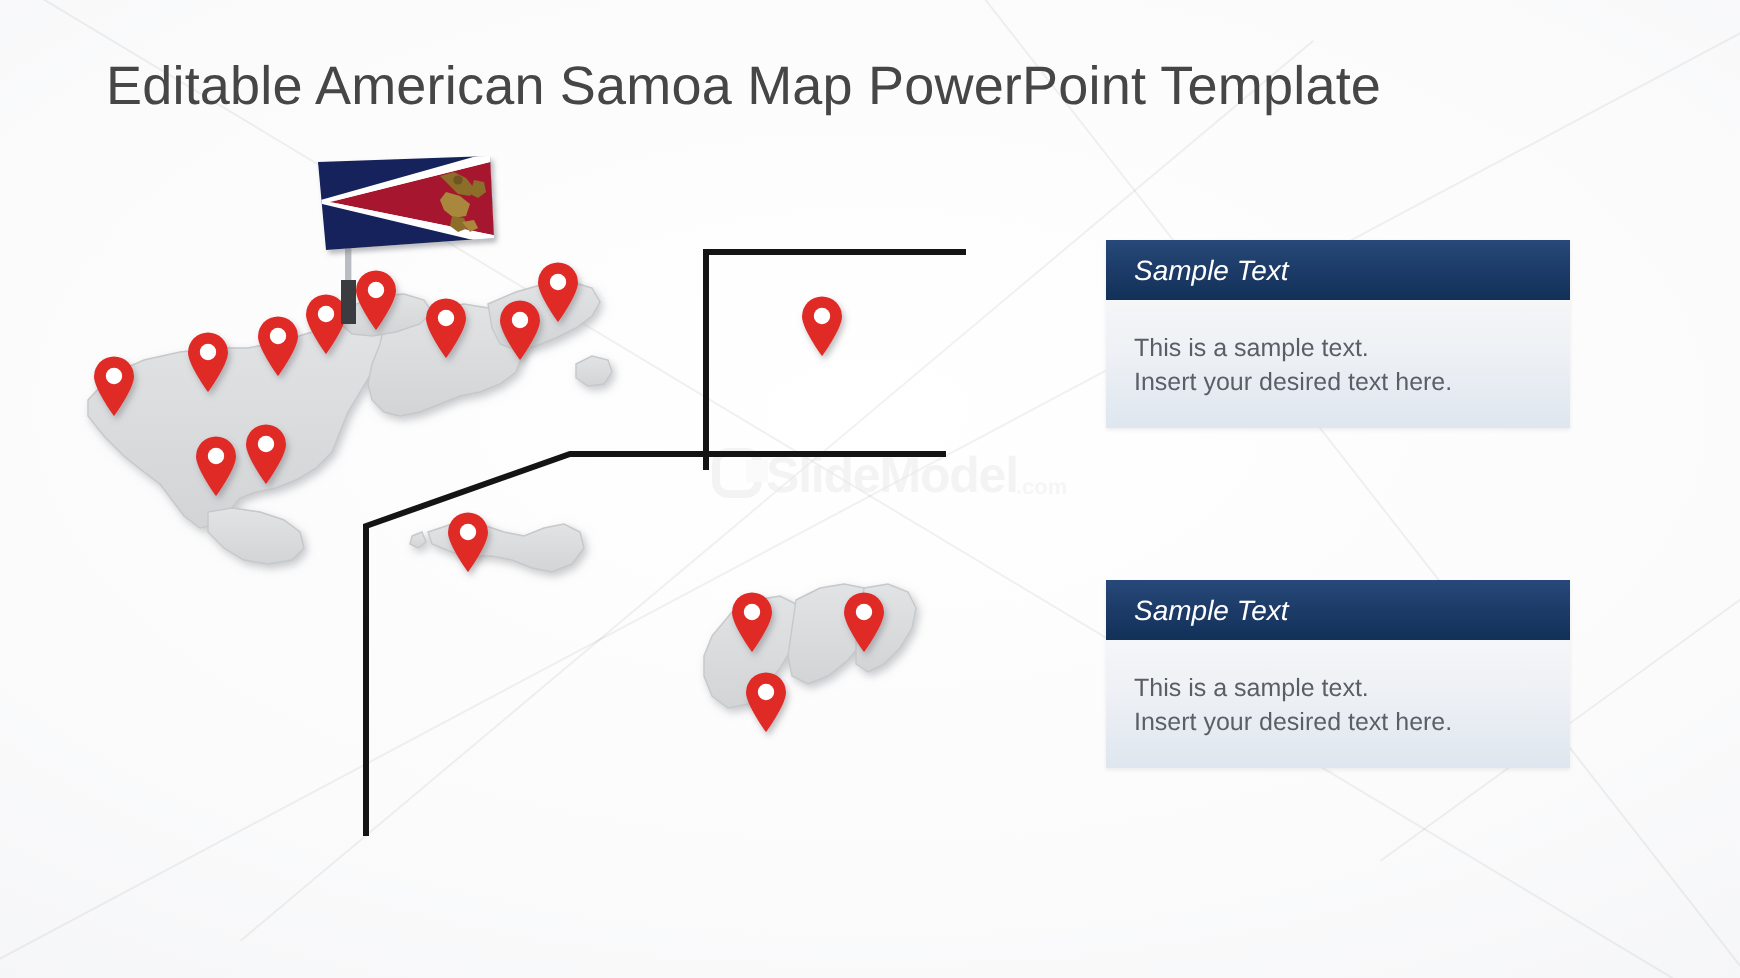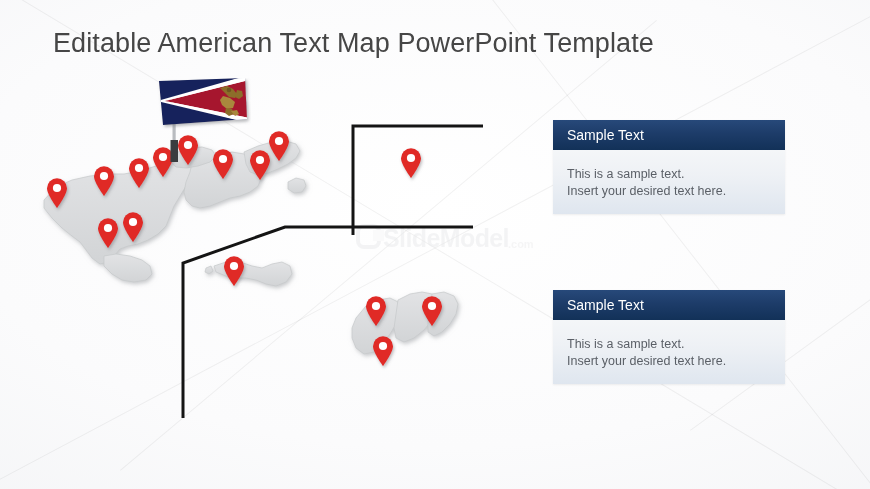--- a/index.html
+++ b/index.html
@@ -62,20 +62,21 @@
   .textbox{
     position:absolute;width:232px;
     box-shadow:0 1px 2px rgba(0,0,0,.07);
   }
   .tb-header{
     height:30px;line-height:30px;
     background:linear-gradient(to bottom,#27497a 0%,#1d3c69 45%,#123158 100%);
     color:#ffffff;font-size:14px;padding:0 0 0 14px;
     box-sizing:border-box;
     border-bottom:1px solid #0b2banchor;
+    font-style:italic;
   }
   .tb-body{
     height:64px;box-sizing:border-box;
     background:linear-gradient(to bottom,#f4f6f8 0%,#eef1f5 40%,#dfe6ef 100%);
     padding:16px 14px 0 14px;
     color:#5a5f66;font-size:12.5px;line-height:17px;
   }
   .tb-body .ln{display:block;white-space:nowrap;}
 </style>
 </head>
@@ -84,21 +85,21 @@
 <div id="slide">
 
   <div class="bg-lines">
     <div class="dl" style="left:-10px;top:-20px;width:1000px;transform:rotate(31deg);"></div>
     <div class="dl" style="left:-40px;top:500px;width:1100px;transform:rotate(-28deg);"></div>
     <div class="dl" style="left:470px;top:-30px;width:700px;transform:rotate(52deg);"></div>
     <div class="dl" style="left:120px;top:470px;width:700px;transform:rotate(-40deg);"></div>
     <div class="dl" style="left:690px;top:430px;width:320px;transform:rotate(-36deg);"></div>
   </div>
 
-  <div id="title">Editable American Text Map PowerPoint Template</div>
+  <div id="title">Editable American Samoa Map PowerPoint Template</div>
 
   <div id="watermark">
     <span class="wm-logo"></span>
     <span class="wm-text">SlideModel</span>
     <span class="wm-tld">.com</span>
   </div>
 
   <svg class="callout" style="left:350px;top:122px;" width="135" height="115" viewBox="0 0 135 115">
     <path d="M3 113 L3 4 L133 4" fill="none" stroke="#141414" stroke-width="3"></path>
   </svg>

